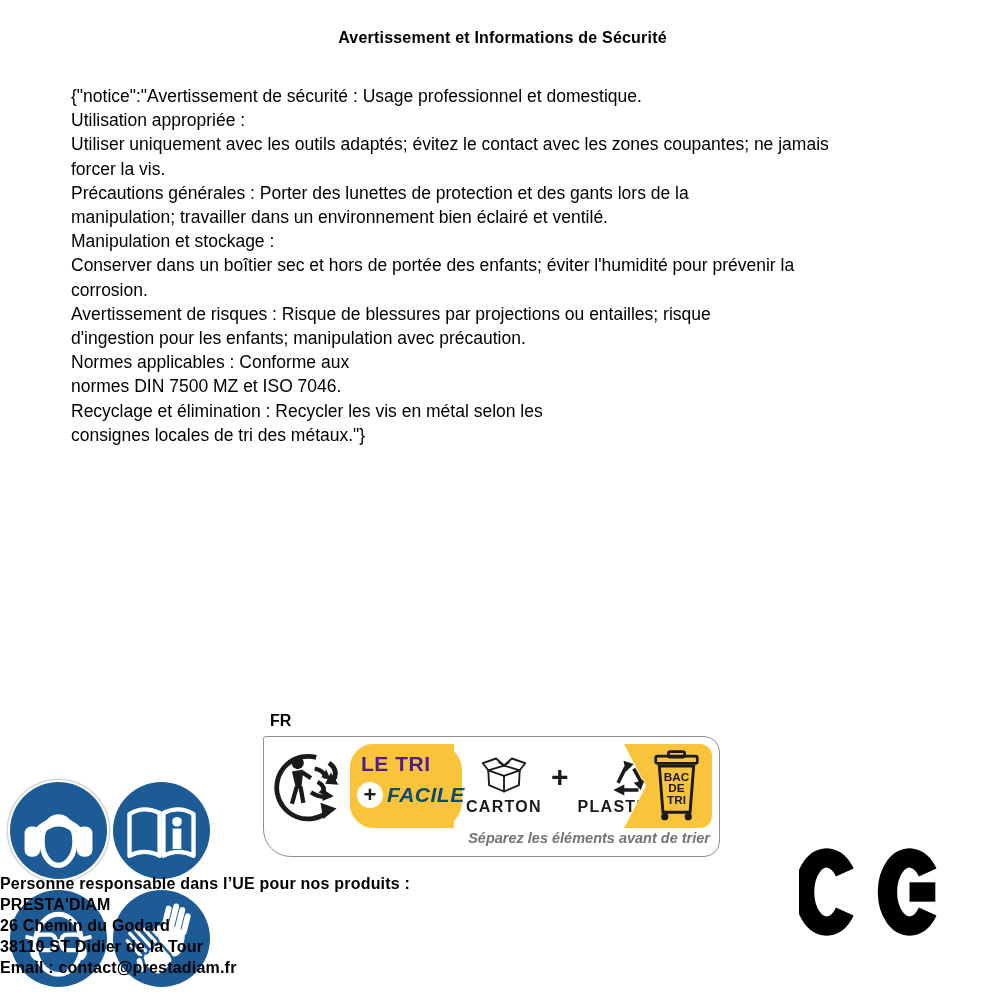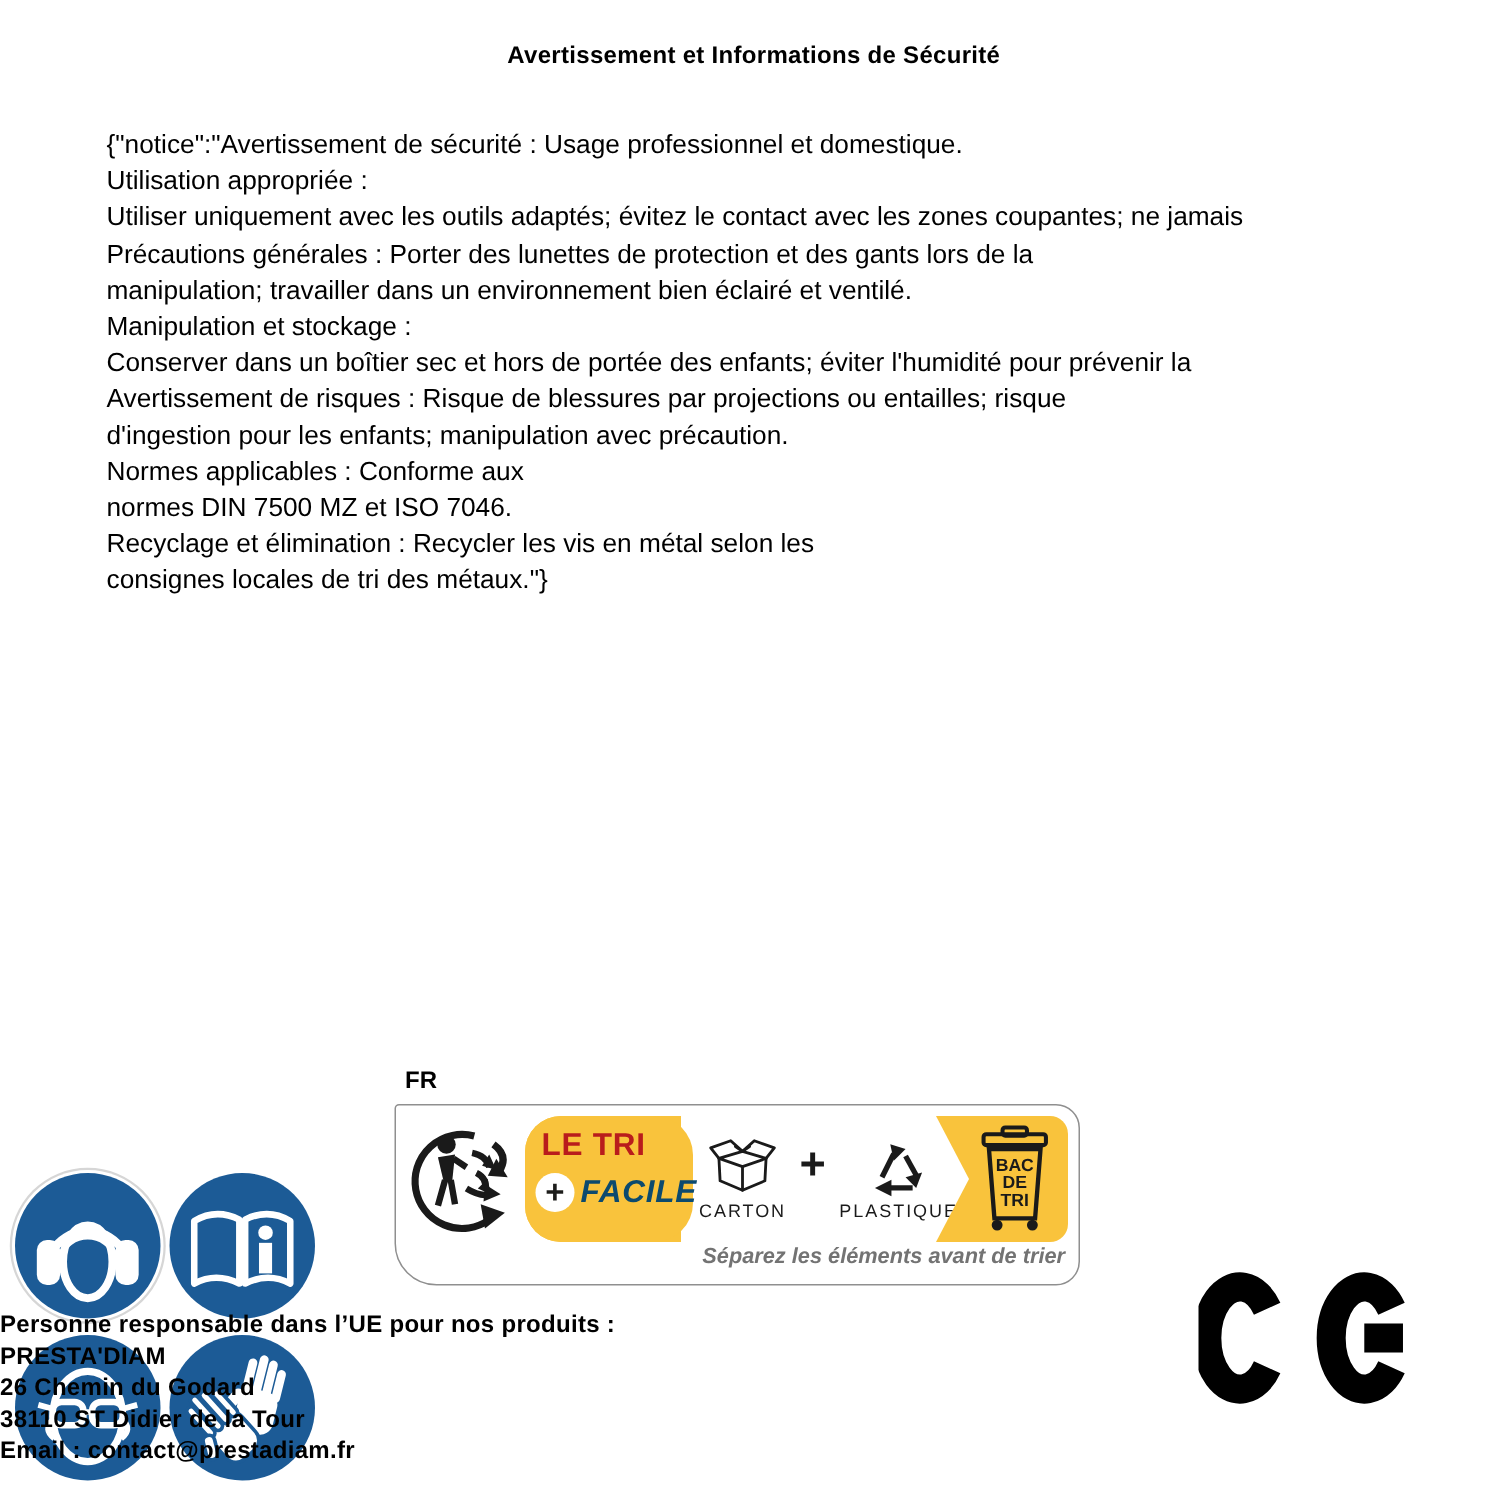--- a/index.html
+++ b/index.html
@@ -25,29 +25,29 @@
   .banner{position:absolute;left:263px;top:736px;width:457px;height:121px;box-sizing:border-box;
           background:#fff;border:1.5px solid #8f8f8f;border-radius:3px 16px 16px 28px;}
   .triman{position:absolute;left:8px;top:5px;width:76px;height:97px;}
   .band{position:absolute;left:86px;top:7px;width:362px;height:84px;background:#F9C33C;
         border-radius:24px 12px 12px 24px;overflow:hidden;}
   .chev{position:absolute;left:104px;top:0;bottom:0;width:192px;background:#fff;
         clip-path:polygon(0 0,calc(100% - 22px) 0,100% 50%,calc(100% - 22px) 100%,0 100%);
         display:flex;align-items:center;gap:9px;padding:2px 28px 6px 12px;box-sizing:border-box;}
   .pill{position:absolute;left:0;top:0;bottom:0;width:112px;background:#F9C33C;
         border-radius:0 26px 26px 0;}
-  .letri{position:absolute;left:11px;top:8px;font-size:21px;font-weight:900;color:#b91c1c;
+  .letri{position:absolute;left:11px;top:8px;font-size:21px;font-weight:900;color:#4c1d95;
          letter-spacing:.5px;white-space:nowrap;}
   .facrow{position:absolute;left:7px;top:38px;display:flex;align-items:center;gap:4px;}
   .pluscirc{width:26px;height:26px;border-radius:50%;background:#fff;display:flex;
             align-items:center;justify-content:center;font-size:22px;font-weight:900;color:#1D1D1B;line-height:1;}
   .facile{font-size:21px;font-weight:900;color:#0c4a6e;letter-spacing:.5px;font-style:italic;}
   .mat{display:flex;flex-direction:column;align-items:center;}
   .mat svg{width:52px;height:44px;display:block;}
-  .mat .lbl{font-size:12px;font-weight:400;letter-spacing:1.3px;color:#1a1a1a;margin-top:1px;}
+  .mat .lbl{font-size:16px;font-weight:700;letter-spacing:1.3px;color:#1a1a1a;margin-top:1px;}
   .matplus{font-size:30px;font-weight:900;color:#1a1a1a;margin-top:-14px;}
   .binsvg{position:absolute;right:12px;top:4px;width:47px;height:76px;}
   .instruction{position:absolute;right:9px;top:93px;font-size:14.5px;font-weight:bold;
                font-style:italic;color:#737373;white-space:nowrap;}
 
   .address{position:absolute;left:0;top:873px;width:1005px;text-align:left;
            font-size:16px;font-weight:bold;line-height:21px;letter-spacing:.2px;}
 
   .ce{position:absolute;left:799px;top:842px;width:140px;height:100px;}
 
@@ -57,24 +57,26 @@
 <body>
 
 <div id="canvas">
 
   <div class="page-title">Avertissement et Informations de Sécurité</div>
 
   <div class="notice">
     <div>{"notice":"Avertissement de sécurité : Usage professionnel et domestique.</div>
     <div>Utilisation appropriée :</div>
     <div>Utiliser uniquement avec les outils adaptés; évitez le contact avec les zones coupantes; ne jamais</div>
+    <div>forcer la vis.</div>
     <div>Précautions générales : Porter des lunettes de protection et des gants lors de la</div>
     <div>manipulation; travailler dans un environnement bien éclairé et ventilé.</div>
     <div>Manipulation et stockage :</div>
     <div>Conserver dans un boîtier sec et hors de portée des enfants; éviter l'humidité pour prévenir la</div>
+    <div>corrosion.</div>
     <div>Avertissement de risques : Risque de blessures par projections ou entailles; risque</div>
     <div>d'ingestion pour les enfants; manipulation avec précaution.</div>
     <div>Normes applicables : Conforme aux</div>
     <div>normes DIN 7500 MZ et ISO 7046.</div>
     <div>Recyclage et élimination : Recycler les vis en métal selon les</div>
     <div>consignes locales de tri des métaux."}</div>
   </div>
 
   <div class="icon-grid">
     <div class="mand ringed">

